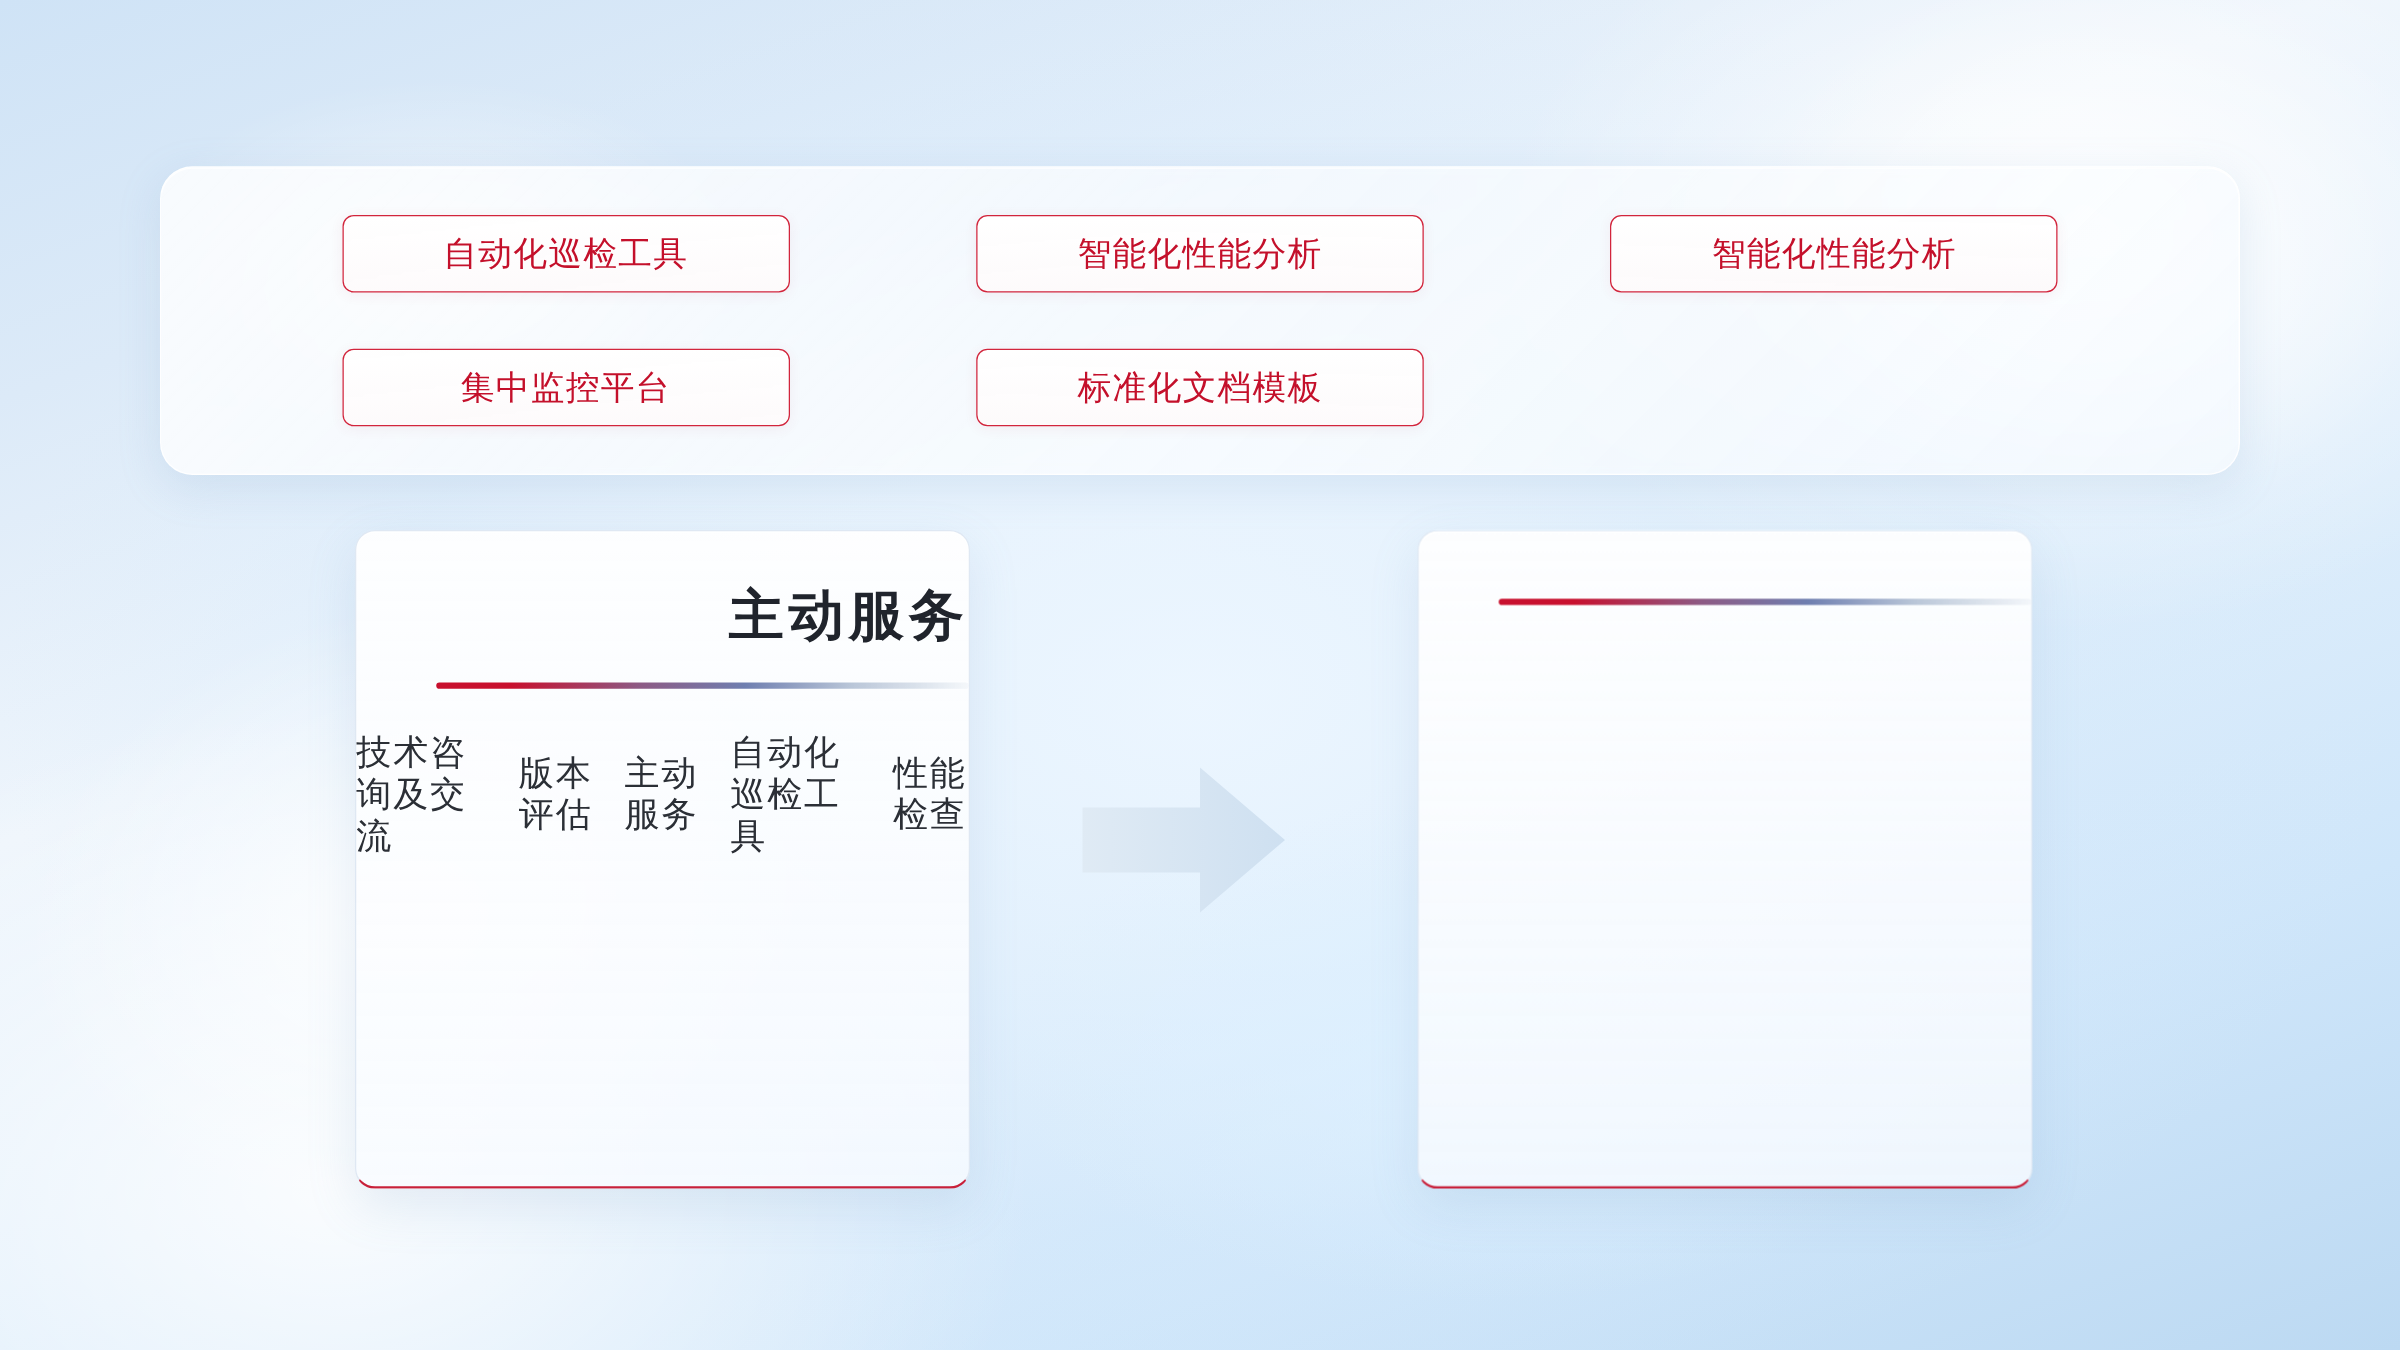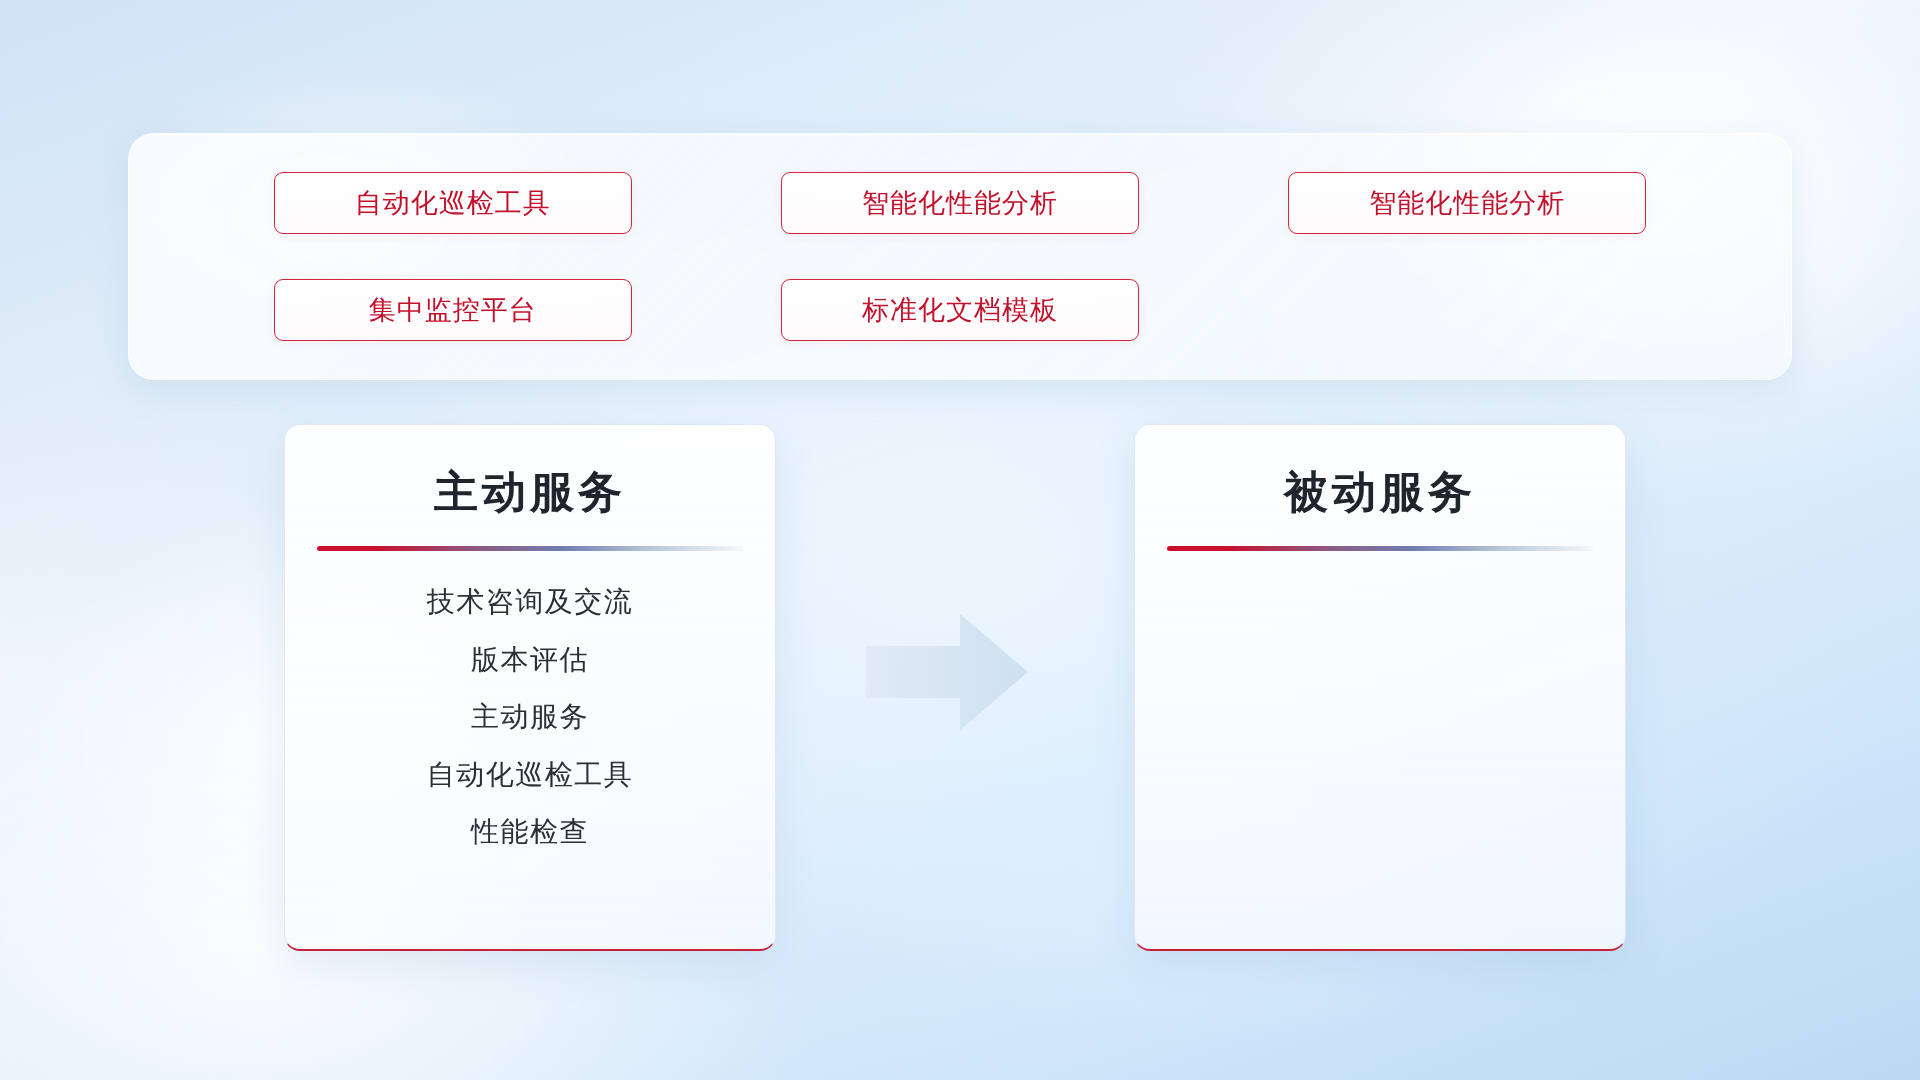--- a/index.html
+++ b/index.html
@@ -86,21 +86,21 @@
     height: 527px;
     border-radius: 16px;
     border: 1px solid rgba(220,230,242,0.9);
     border-bottom: 2px solid #c8203a;
     background: linear-gradient(180deg, rgba(255,255,255,0.92) 0%, rgba(252,253,255,0.85) 55%, rgba(248,251,255,0.80) 100%);
     box-shadow: 0 14px 40px rgba(120,155,195,0.16), inset 0 1px 0 rgba(255,255,255,0.95);
     box-sizing: border-box;
     padding: 30px 0 0 0;
     display: flex;
     flex-direction: column;
-    align-items: center;
+    align-items: flex-end;
   }
   #card-proactive { left: 284px; }
   #card-reactive  { left: 1134px; }
 
   .card-title {
     font-size: 44px;
     font-weight: bold;
     color: #20242c;
     letter-spacing: 4px;
     margin: 8px 0 0 0;
@@ -108,21 +108,21 @@
   .title-rule {
     width: 426px;
     height: 5px;
     margin-top: 24px;
     border-radius: 3px;
     background: linear-gradient(90deg, #c8102e 0%, #c8102e 14%, #8d5a84 38%, #6f7fb0 58%, #b9c6d8 78%, rgba(220,228,238,0.25) 100%);
   }
   .card-items {
     margin-top: 34px;
     display: flex;
-    flex-direction: column;
+    flex-direction: row;
     align-items: center;
     gap: 24px;
     width: 100%;
   }
   .card-item {
     font-size: 28px;
     color: #2b2f36;
     letter-spacing: 1.5px;
     line-height: 1.2;
   }
@@ -168,15 +168,14 @@
   <defs>
     <linearGradient id="arrowGrad" x1="0" y1="0" x2="1" y2="0">
       <stop offset="0%" stop-color="#dfeaf4" stop-opacity="0.95"></stop>
       <stop offset="100%" stop-color="#cddff0" stop-opacity="0.95"></stop>
     </linearGradient>
   </defs>
   <path d="M2 34 H96 V2 L164 60 L96 118 V86 H2 Z" fill="url(#arrowGrad)"></path>
 </svg>
 
 <div class="card" id="card-reactive">
-  <div class="card-title">被动服务</div>
   <div class="title-rule"></div>
 </div>
 
 </body></html>

